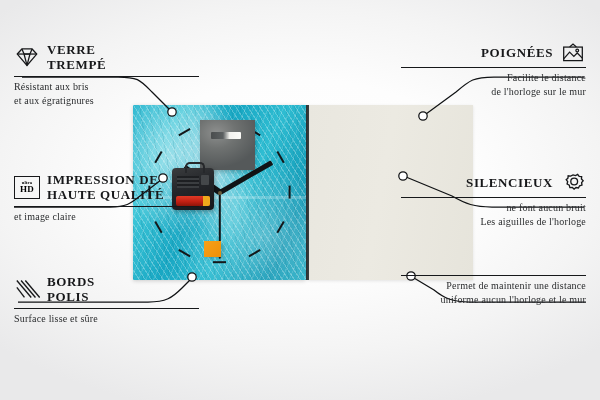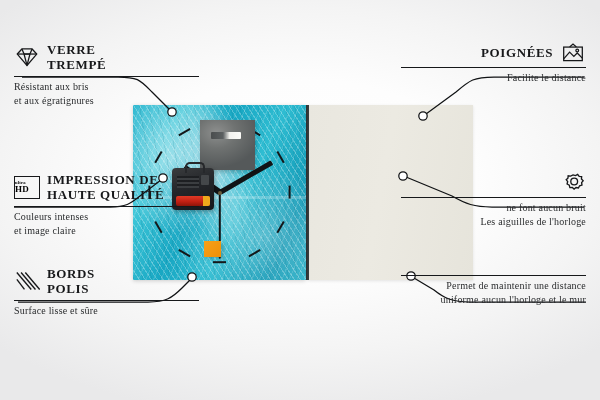--- a/index.html
+++ b/index.html
@@ -119,21 +119,21 @@
     color:#17181a; line-height:1.18; text-transform:uppercase;
   }
   .ico { flex:0 0 auto; width:26px; height:22px; color:#17181a; }
   .ico svg { display:block; width:100%; height:100%; }
   .rule { height:1px; background:#16181a; margin:3px 0 3px; width:100%; }
   .desc {
     font-size:10px; color:#2a2c2e; line-height:1.42; letter-spacing:0.2px;
   }
   .hdbadge {
     width:24px; height:21px; border:1.3px solid #17181a;
-    display:flex; flex-direction:column; align-items:flex-start; justify-content:center;
+    display:flex; flex-direction:column; align-items:center; justify-content:center;
     line-height:1; flex:0 0 auto;
   }
   .hdbadge .u { font-size:4.6px; font-weight:700; letter-spacing:0.2px; }
   .hdbadge .h { font-size:9px; font-weight:700; letter-spacing:0.3px; }
 
   
   #links { position:absolute; left:0; top:0; width:600px; height:400px; pointer-events:none; }
   #links path { fill:none; stroke:#101214; stroke-width:1.25; }
   #links circle { fill:#ffffff; stroke:#101214; stroke-width:1.25; }
 </style>
@@ -240,26 +240,25 @@
         <span class="u">ultra</span>
         <span class="h">HD</span>
       </span>
       <div class="title">
         <div>IMPRESSION DE</div>
         <div>HAUTE QUALITÉ</div>
       </div>
     </div>
     <div class="rule"></div>
     <div class="desc">
-      <div>Couleurs intenses</div>
       <div>et image claire</div>
     </div>
   </div>
 
-  <div class="callout left" style="top:266px">
+  <div class="callout left" style="top:274px">
     <div class="head">
       <span class="ico">
         <svg viewBox="0 0 30 26">
             <g fill="none" stroke="currentColor" stroke-width="1.6">
           <path d="M3,3 L20,23"></path>
               <path d="M8,3 L25,23"></path>
           <path d="M13,3 L30,23"></path>
               <path d="M3,11 L12,23"></path>
         </g>
           </svg>
@@ -287,36 +286,38 @@
         </g>
           </svg>
       </span>
       <div class="title">
         <div>POIGNÉES</div>
       </div>
     </div>
     <div class="rule"></div>
     <div class="desc">
       <div>Facilite le distance</div>
+      <div>de l'horloge sur le mur</div>
     </div>
   </div>
 
   <div class="callout right" style="top:172px">
     <div class="head">
       <span class="ico">
         <svg viewBox="0 0 30 26">
             <g fill="none" stroke="currentColor" stroke-width="1.6">
           <path d="M15,3.5 L18,4.2 L20.5,2.8 L22.3,5.2 L25.2,5.4 L25,8.3 L27,10.3 L25.2,12.6
                    L25.6,15.5 L22.8,16.3 L21.4,18.9 L18.6,18.3 L16.3,20.1 L14.2,18.2 L11.3,18.4
                    L10.6,15.6 L8,14.2 L8.7,11.4 L7,9.1 L9,7.3 L9.3,4.4 L12.2,4.8 Z"></path>
           <circle cx="16.4" cy="11.3" r="4"></circle>
         </g>
           </svg>
       </span>
       <div class="title">
+        <div>SILENCIEUX</div>
       </div>
     </div>
     <div class="rule"></div>
     <div class="desc">
       <div>ne font aucun bruit</div>
       <div>Les aiguilles de l'horloge</div>
     </div>
   </div>
 
   <div class="callout right" style="top:272px">

